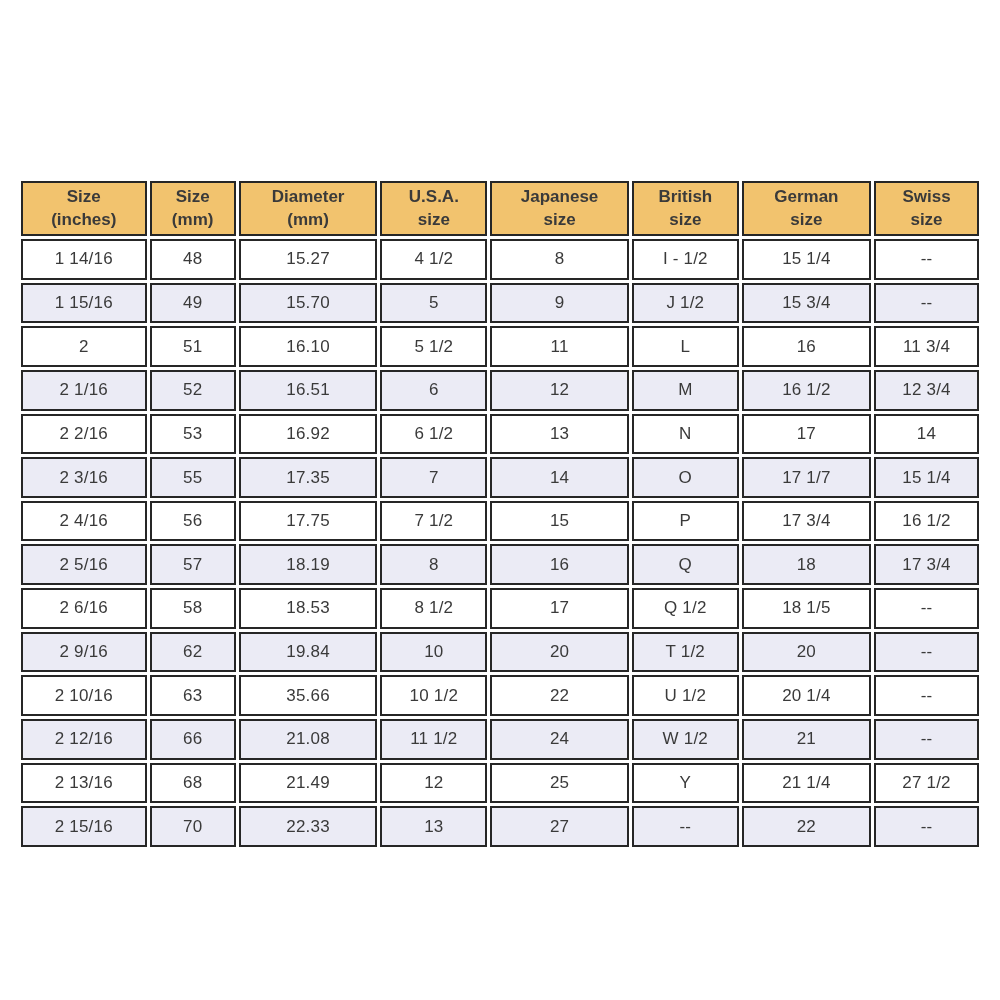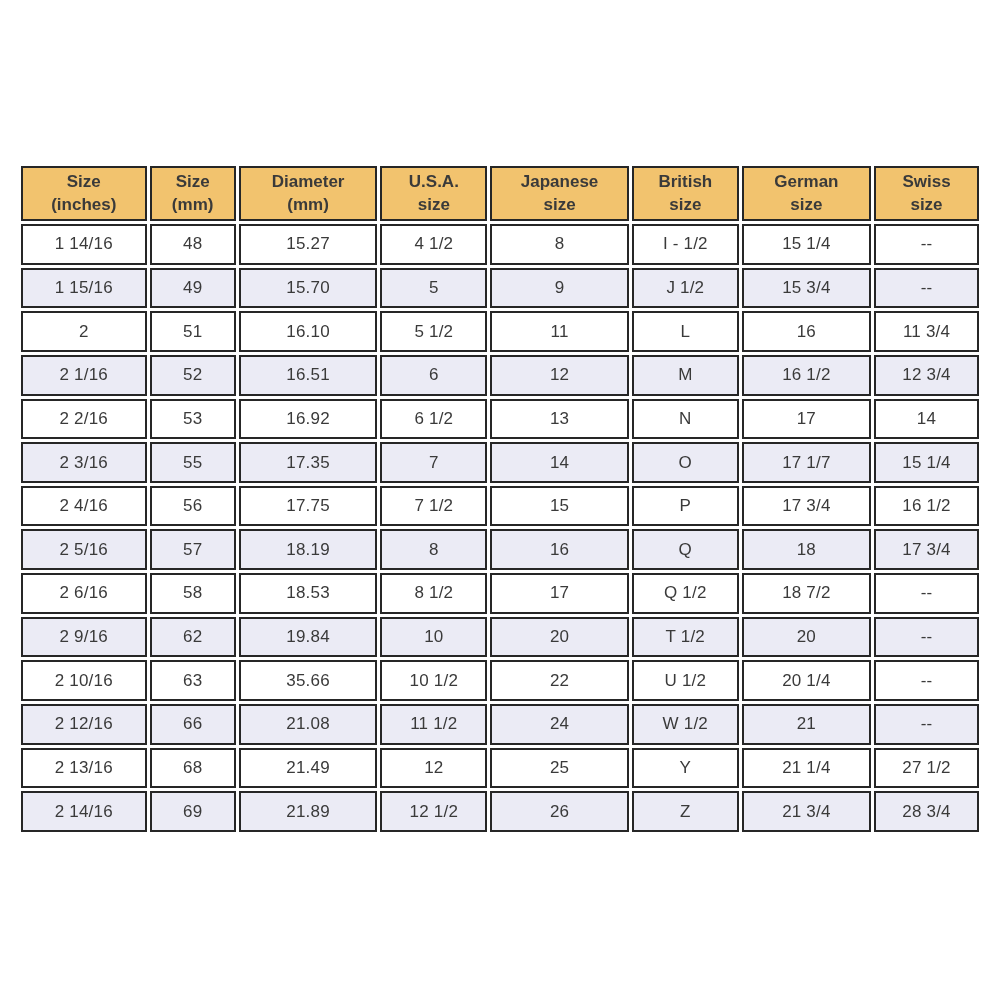--- a/index.html
+++ b/index.html
@@ -15,21 +15,21 @@
   .canvas {
     position: relative;
     width: 1000px;
     height: 1000px;
     background: #ffffff;
   }
 
   table.ring-table {
     position: absolute;
     left: 18px;
-    top: 163px;
+    top: 178px;
     width: 964px;
     height: 672px;
     border-collapse: separate;
     border-spacing: 3px;
     table-layout: fixed;
     background: #ffffff;
   }
 
   table.ring-table th,
   table.ring-table td {
@@ -184,21 +184,21 @@
           <td>18</td>
           <td>17 3/4</td>
         </tr>
         <tr>
           <td>2 6/16</td>
           <td>58</td>
           <td>18.53</td>
           <td>8 1/2</td>
           <td>17</td>
           <td>Q 1/2</td>
-          <td>18 7/2</td>
+          <td>18 1/5</td>
           <td>--</td>
         </tr>
         <tr>
           <td>2 9/16</td>
           <td>62</td>
           <td>19.84</td>
           <td>10</td>
           <td>20</td>
           <td>T 1/2</td>
           <td>20</td>
@@ -228,24 +228,24 @@
           <td>2 13/16</td>
           <td>68</td>
           <td>21.49</td>
           <td>12</td>
           <td>25</td>
           <td>Y</td>
           <td>21 1/4</td>
           <td>27 1/2</td>
         </tr>
         <tr>
-          <td>2 14/16</td>
-          <td>69</td>
-          <td>21.89</td>
-          <td>12 1/2</td>
-          <td>26</td>
-          <td>Z</td>
-          <td>21 3/4</td>
-          <td>28 3/4</td>
+          <td>2 15/16</td>
+          <td>70</td>
+          <td>22.33</td>
+          <td>13</td>
+          <td>27</td>
+          <td>--</td>
+          <td>22</td>
+          <td>--</td>
         </tr>
       </tbody>
   </table>
 </div>
 
 </body></html>

